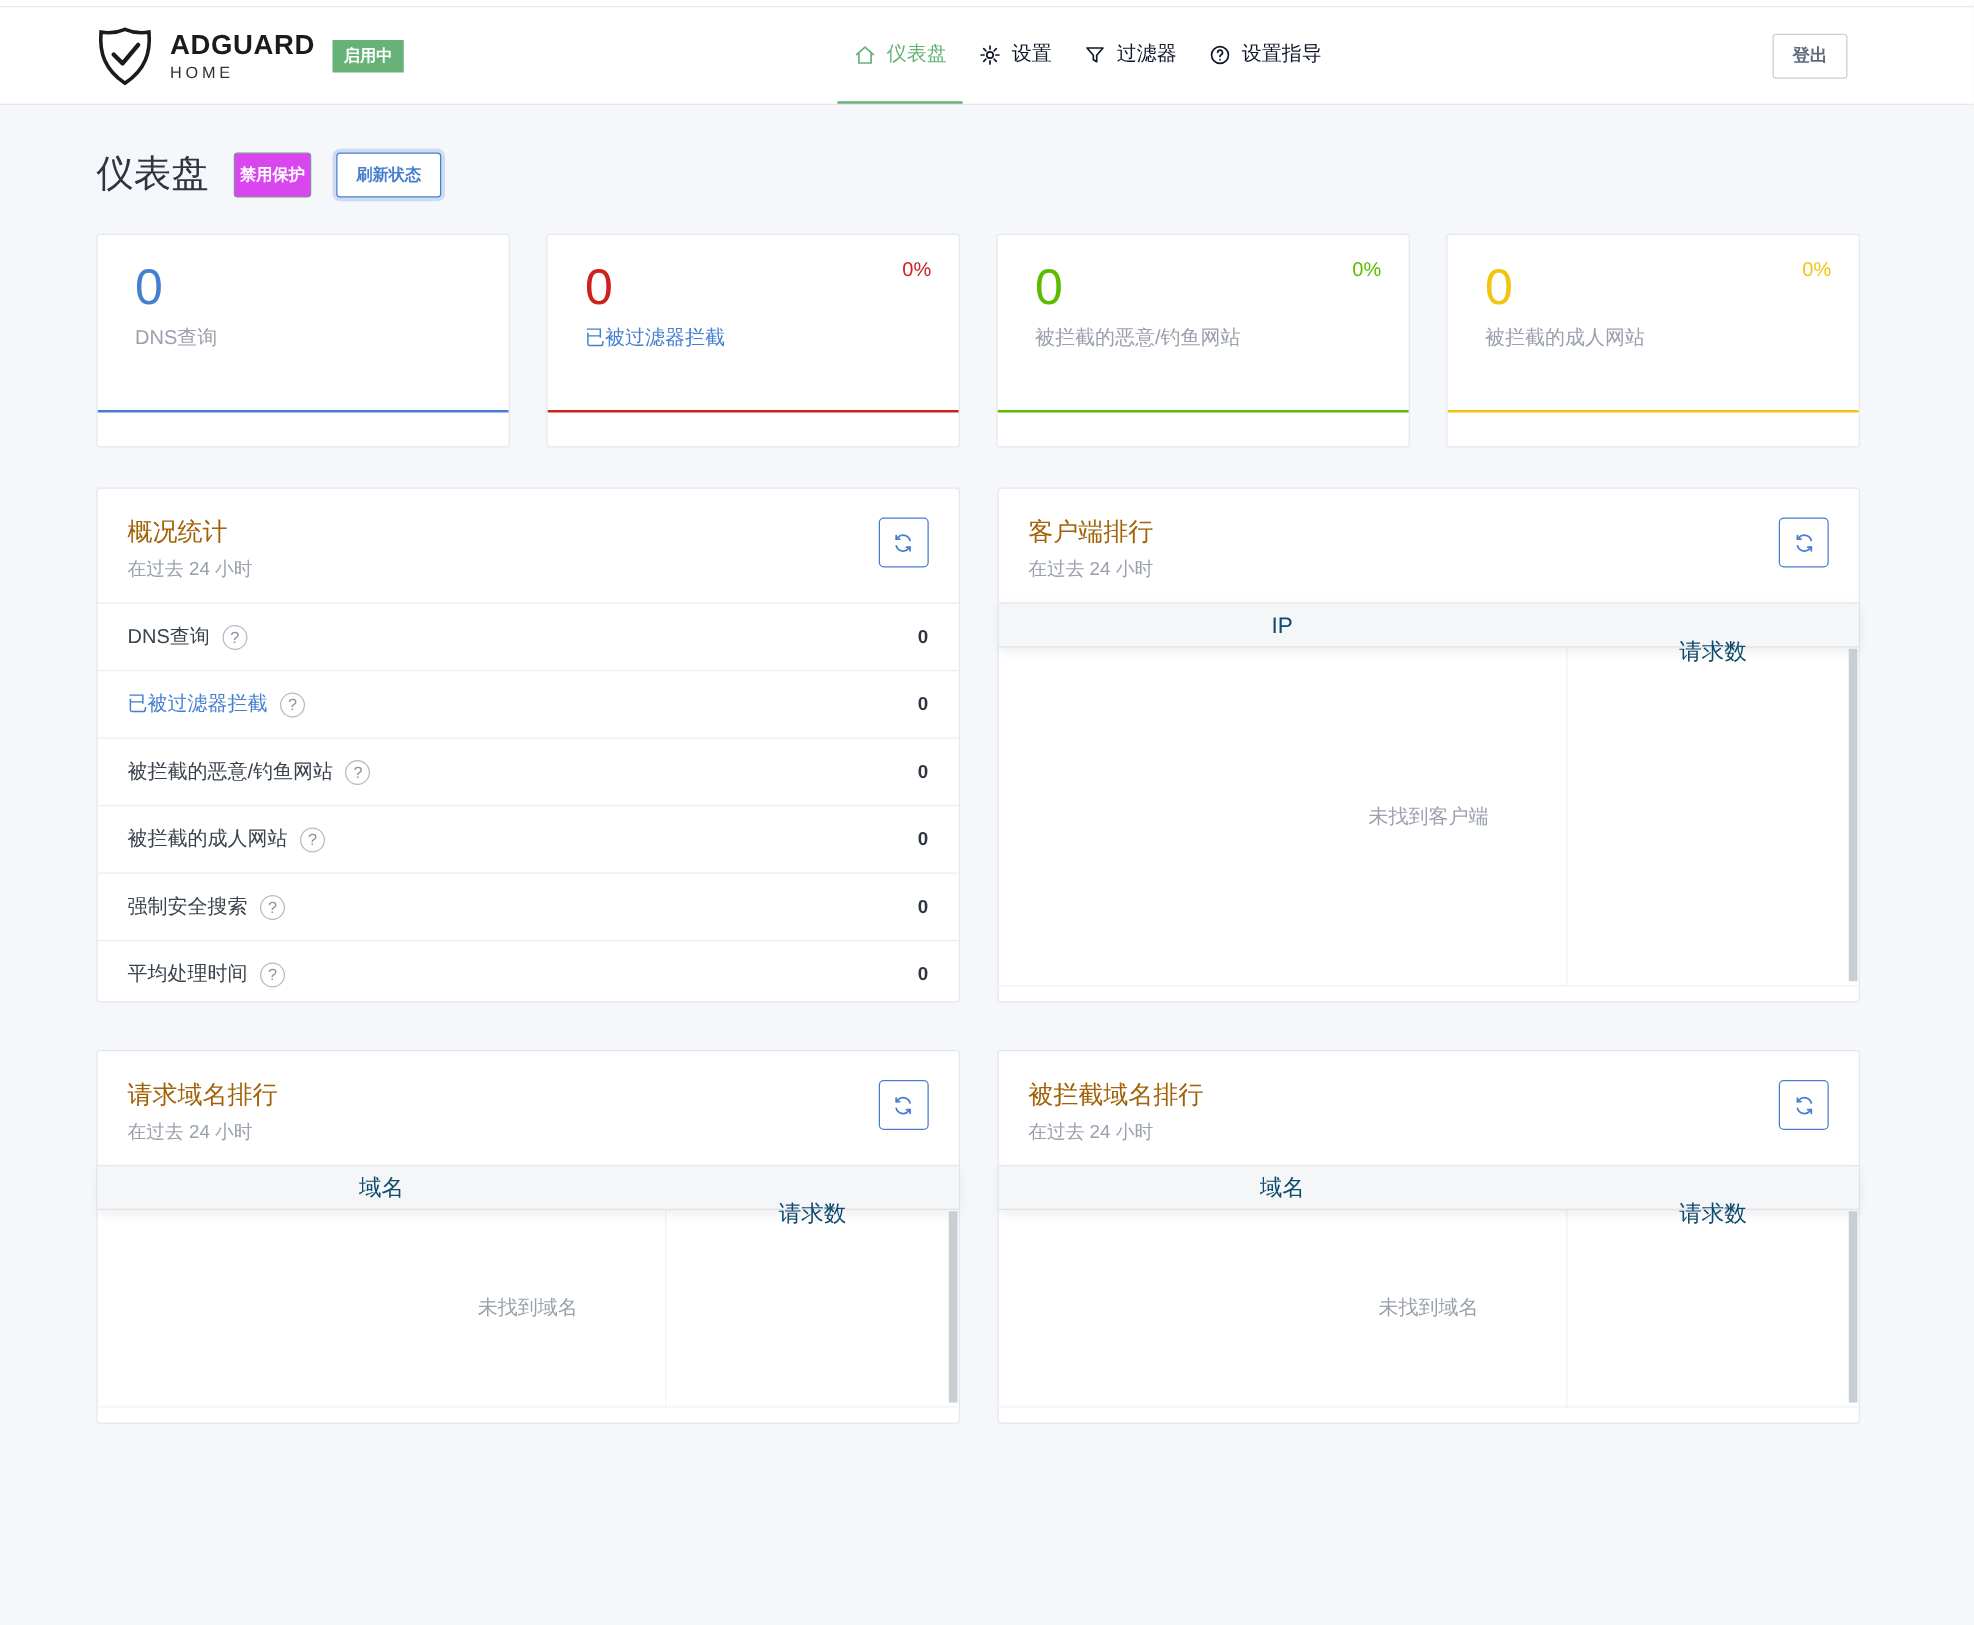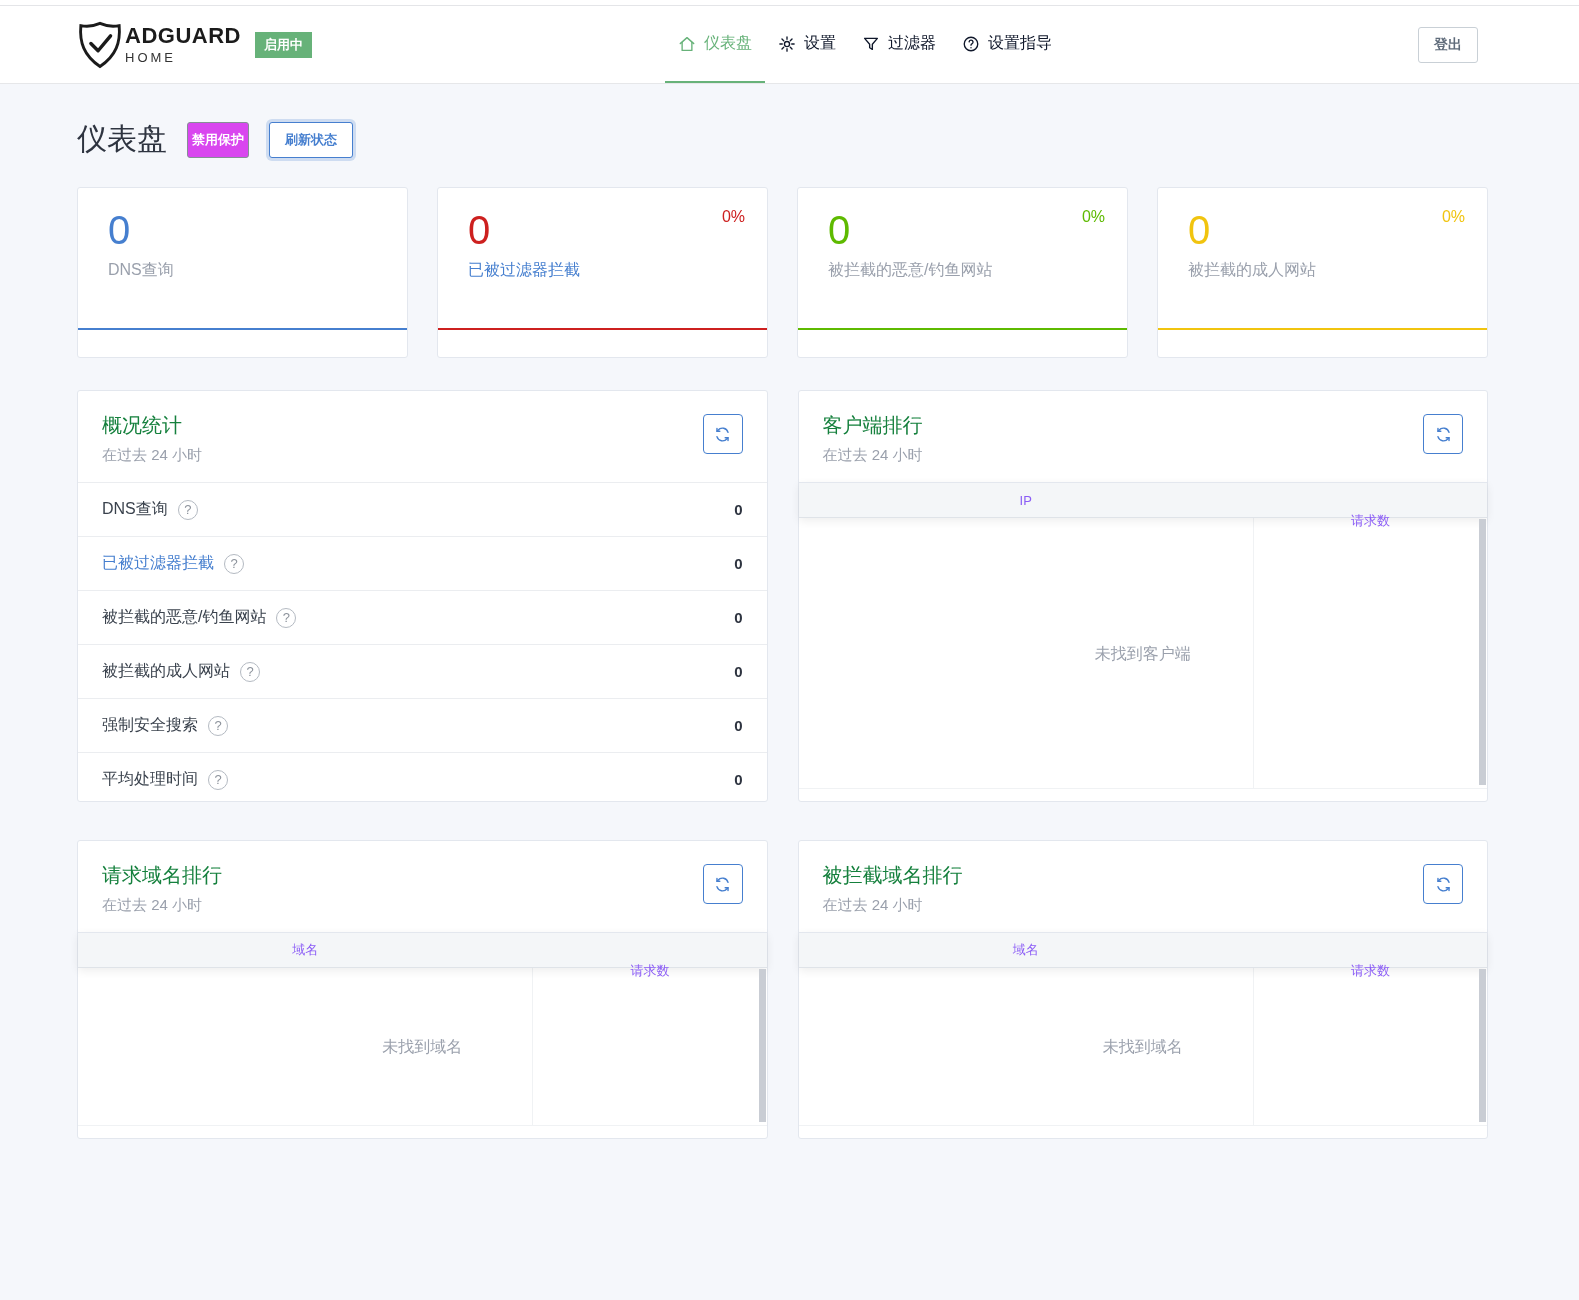--- a/index.html
+++ b/index.html
@@ -12,21 +12,21 @@
     overflow:hidden;
   }
   .topstrip { height:6px; background:#ffffff; border-bottom:1px solid #e4e5e8; }
 
   
   .navbar {
     background:#fff; border-bottom:1px solid #e6e7e9;
     height:78px; display:flex; align-items:stretch;
     padding:0 101px 0 77px;
   }
-  .brand { display:flex; align-items:center; gap:2px; }
+  .brand { display:flex; align-items:center; gap:13px; }
   .brand svg.shield { width:46px; height:50px; }
   .brand-text { display:flex; flex-direction:column; justify-content:center; }
   .brand-name { font-size:22px; font-weight:bold; color:#1b1b1b; letter-spacing:.5px; line-height:1; }
   .brand-sub  { font-size:13px; letter-spacing:3px; color:#333; margin-top:3px; }
   .status-badge {
     margin-left:14px; background:#67b279; color:#fff; font-weight:bold;
     font-size:13px; padding:4px 9px; border-radius:0; align-self:center;
   }
   .nav { display:flex; margin:0 auto; }
   .nav-item {
@@ -72,21 +72,21 @@
 
   
   .panels { display:grid; grid-template-columns:1fr 1fr; gap:30px; margin-bottom:38px; }
   .panel {
     background:#fff; border:1px solid #e3e7ee; border-radius:3px;
     position:relative; display:flex; flex-direction:column;
   }
   .panel.h1 { height:412px; }
   .panel.h2 { height:299px; }
   .panel-head { display:flex; justify-content:space-between; align-items:flex-start; padding:21px 24px 17px; }
-  .panel-title { font-size:20px; font-weight:500; color:#15803d; margin:0 0 7px; }
+  .panel-title { font-size:20px; font-weight:500; color:#a16207; margin:0 0 7px; }
   .panel-sub { font-size:15px; color:#9aa0ac; }
   .refresh-btn {
     width:40px; height:40px; border:1px solid #467fcf; background:#fff; border-radius:4px;
     color:#467fcf; display:flex; align-items:center; justify-content:center;
     cursor:pointer; margin-top:2px; flex:0 0 auto;
   }
   .refresh-btn svg { width:17px; height:17px; }
 
   
   .srow {
@@ -103,21 +103,21 @@
   }
   .srow-value { font-weight:bold; font-size:15px; color:#2e3440; }
 
   
   .dtable { flex:1; display:flex; flex-direction:column; margin-bottom:12px; }
   .dtable-header {
     display:flex; height:36px; background:#f4f6f8;
     border-top:1px solid #e3e7ee; border-bottom:1px solid #dfe3e8;
     box-shadow:0 3px 9px rgba(0,0,0,.07); position:relative; z-index:2;
   }
-  .th { flex:0 0 66%; display:flex; align-items:center; justify-content:center; font-size:13px; color:#8b5cf6; }
+  .th { flex:0 0 66%; display:flex; align-items:center; justify-content:center; font-size:18px; color:#0c4a6e; }
   .th2 { flex:1 1 auto; border-left:1px solid #e7eaee;margin-top:38px; }
   .dtable-body { flex:1; position:relative; display:flex; flex-direction:row; }
   .trow { flex:1; border-bottom:1px solid #f0f2f4; }
   .trow:last-child { border-bottom:none; }
   .col-divider { position:absolute; left:66%; top:0; bottom:0; width:1px; background:#f0f2f4; }
   .empty-msg {
     position:absolute; left:50%; top:50%; transform:translate(-50%,-50%);
     background:#fff; padding:14px 44px; color:#9aa0ac; font-size:16px;
     white-space:nowrap; z-index:1;
   }

